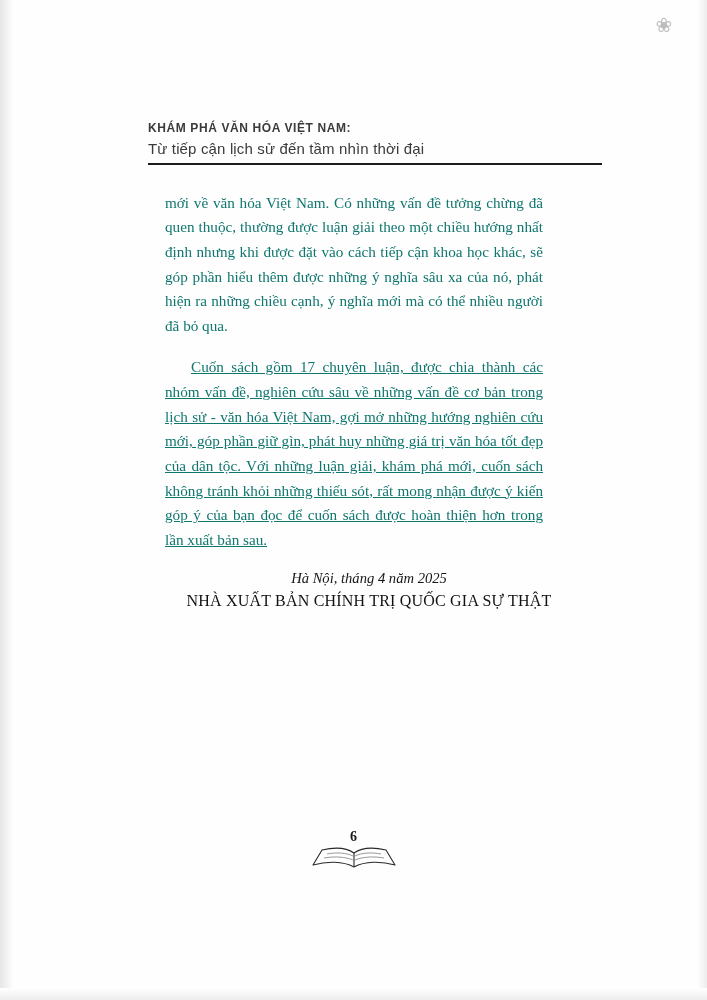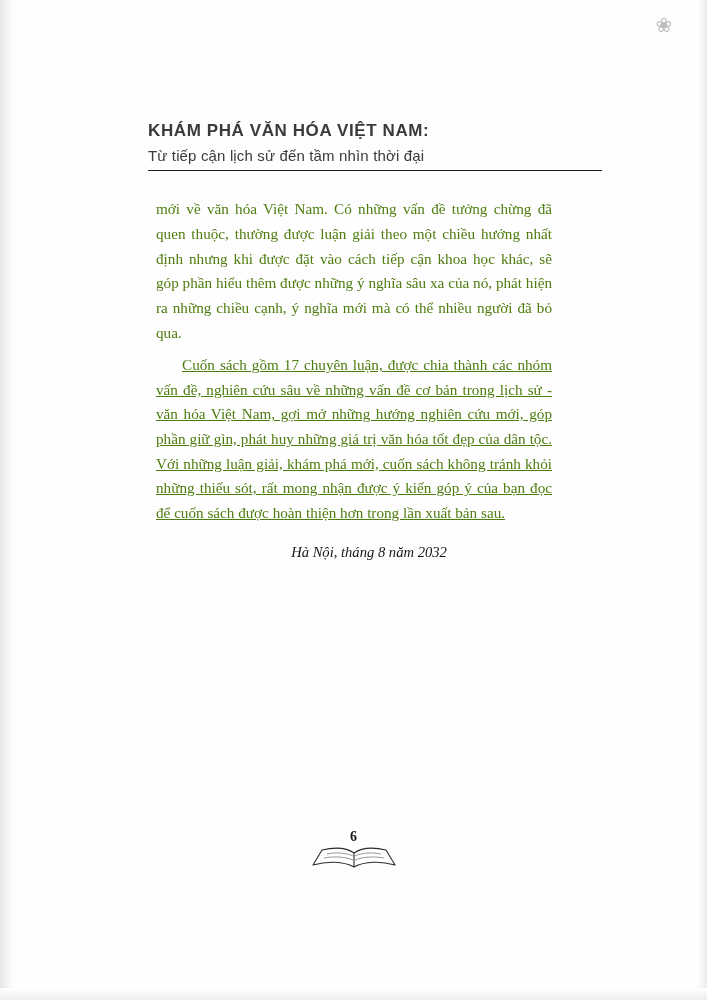--- a/index.html
+++ b/index.html
@@ -69,21 +69,21 @@
   }
 
   .running-head {
     position: relative;
     padding-bottom: 6px;
     margin-bottom: 26px;
   }
   .running-head .line1 {
     font-family: "Liberation Sans", sans-serif;
     font-weight: bold;
-    font-size: 17px;
+    font-size: 12px;
     letter-spacing: 0.6px;
     color: #3a3a3a;
     text-transform: uppercase;
     line-height: 1.35;
   }
   .running-head .line2 {
     font-family: "Liberation Sans", sans-serif;
     font-size: 15px;
     color: #3a3a3a;
     letter-spacing: 0.15px;
@@ -93,26 +93,26 @@
   .running-head .rule {
     position: absolute;
     left: 0;
     right: -42px;
     bottom: 0;
     height: 1.6px;
     background: #1c1c1c;
   }
 
   .body-text p {
-    margin: 8px;
+    margin: 17px;
     font-size: 15.2px;
     line-height: 1.62;
     text-align: justify;
     text-justify: inter-word;
-    color: #4d7c0f;
+    color: #0f766e;
     font-family: "Liberation Serif", serif;
   }
   .body-text p.indent {
     text-indent: 26px;
     text-decoration: underline;
   }
 
   .signoff {
     margin-top: 18px;
     text-align: center;
@@ -168,21 +168,22 @@
       <div class="line2">Từ tiếp cận lịch sử đến tầm nhìn thời đại</div>
       <div class="rule"></div>
     </div>
 
     <div class="body-text">
       <p>mới về văn hóa Việt Nam. Có những vấn đề tưởng chừng đã quen thuộc, thường được luận giải theo một chiều hướng nhất định nhưng khi được đặt vào cách tiếp cận khoa học khác, sẽ góp phần hiểu thêm được những ý nghĩa sâu xa của nó, phát hiện ra những chiều cạnh, ý nghĩa mới mà có thể nhiều người đã bỏ qua.</p>
       <p class="indent">Cuốn sách gồm 17 chuyên luận, được chia thành các nhóm vấn đề, nghiên cứu sâu về những vấn đề cơ bản trong lịch sử - văn hóa Việt Nam, gợi mở những hướng nghiên cứu mới, góp phần giữ gìn, phát huy những giá trị văn hóa tốt đẹp của dân tộc. Với những luận giải, khám phá mới, cuốn sách không tránh khỏi những thiếu sót, rất mong nhận được ý kiến góp ý của bạn đọc để cuốn sách được hoàn thiện hơn trong lần xuất bản sau.</p>
     </div>
 
     <div class="signoff">
-      <div class="place-date">Hà Nội, tháng 8 năm 2032</div>
+      <div class="place-date">Hà Nội, tháng 4 năm 2025</div>
+      <div class="publisher">NHÀ XUẤT BẢN CHÍNH TRỊ QUỐC GIA SỰ THẬT</div>
     </div>
 
   </div>
 
   <div class="folio">
     <div class="folio-number">6</div>
     <svg class="folio-ornament" width="86" height="26" viewBox="0 0 86 26">
       <path d="M43 7 C36 2, 24 1, 11 4 L2 19 C16 15, 32 15, 43 21 C54 15, 70 15, 84 19 L75 4 C62 1, 50 2, 43 7 Z" fill="#ffffff" stroke="#2a2a2a" stroke-width="1.1" stroke-linejoin="round"></path>
       <path d="M43 7 L43 21" stroke="#2a2a2a" stroke-width="1.1"></path>
       <path d="M16 8 C26 6, 36 7, 42 10" fill="none" stroke="#6b6b6b" stroke-width="0.7"></path>

